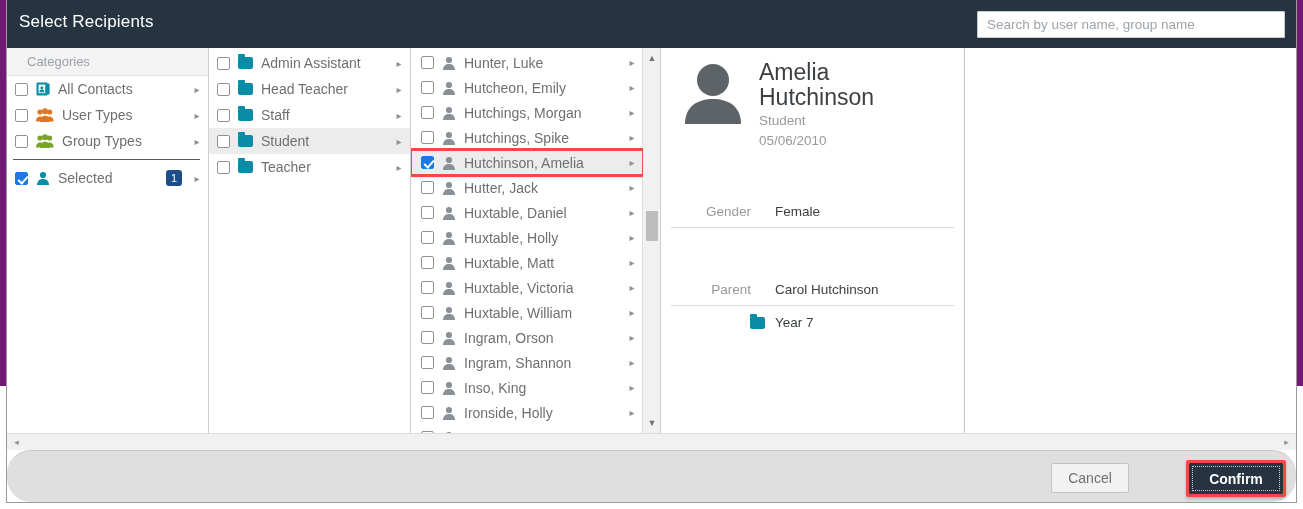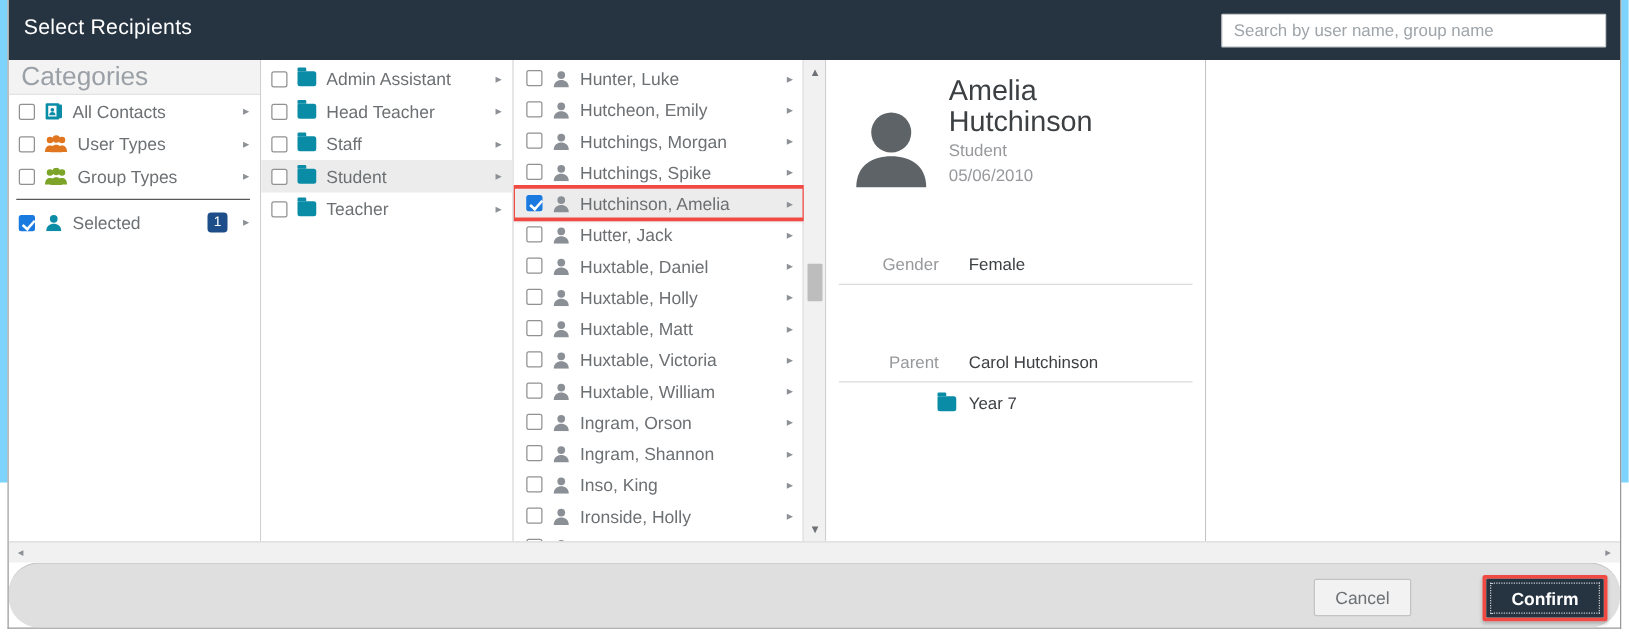--- a/index.html
+++ b/index.html
@@ -6,21 +6,21 @@
   html, body {
     margin: 0; padding: 0;
     width: 1303px; height: 509px;
     background: #ffffff;
     font-family: "Liberation Sans", sans-serif;
     overflow: hidden;
   }
   #root {
     position: relative;
     width: 1303px; height: 386px;
-    background: #7dd3fc;
+    background: #701a75;
   }
   
   .modal {
     position: absolute;
     left: 6px; top: 0px;
     width: 1291px; height: 503px;
     background: #ffffff;
     border: 1px solid #9a9a9a;
     border-top: none;
     overflow: hidden;
@@ -68,22 +68,22 @@
   }
   .col-cats   { left: 0px;   width: 202px; border-right: 1px solid #cfcfcf; }
   .col-folders{ left: 202px; width: 202px; border-right: 1px solid #cfcfcf; }
   .col-people { left: 404px; width: 250px; border-right: 1px solid #cfcfcf; }
   .col-detail { left: 654px; width: 304px; border-right: 1px solid #c4c4c4; }
   .col-empty  { left: 958px; width: 331px; }
 
   .cats-header {
     height: 28px;
     line-height: 28px;
-    padding-left: 10px;
-    font-size: 21px;
+    padding-left: 20px;
+    font-size: 13px;
     color: #9aa0a6;
     background: #f3f3f3;
     border-bottom: 1px solid #e3e3e3;
   }
 
   
   .row {
     position: relative;
     height: 26px;
     display: flex;
@@ -199,21 +199,21 @@
   .vscroll .thumb {
     position: absolute;
     left: 3px; top: 163px;
     width: 12px; height: 30px;
     background: #bdbdbd;
     border-radius: 1px;
   }
 
   
   .detail { position: relative; padding: 12px 10px 0 10px; }
-  .detail-top { display: flex; align-items: flex-end; }
+  .detail-top { display: flex; align-items: flex-start; }
   .avatar { width: 64px; height: 62px; flex: 0 0 auto; margin: 2px 14px 0 10px; }
   .detail-names { flex: 1 1 auto; }
   .d-name {
     font-size: 23px;
     line-height: 25px;
     color: #3d4043;
     font-weight: 400;
   }
   .d-sub {
     font-size: 13.5px;

